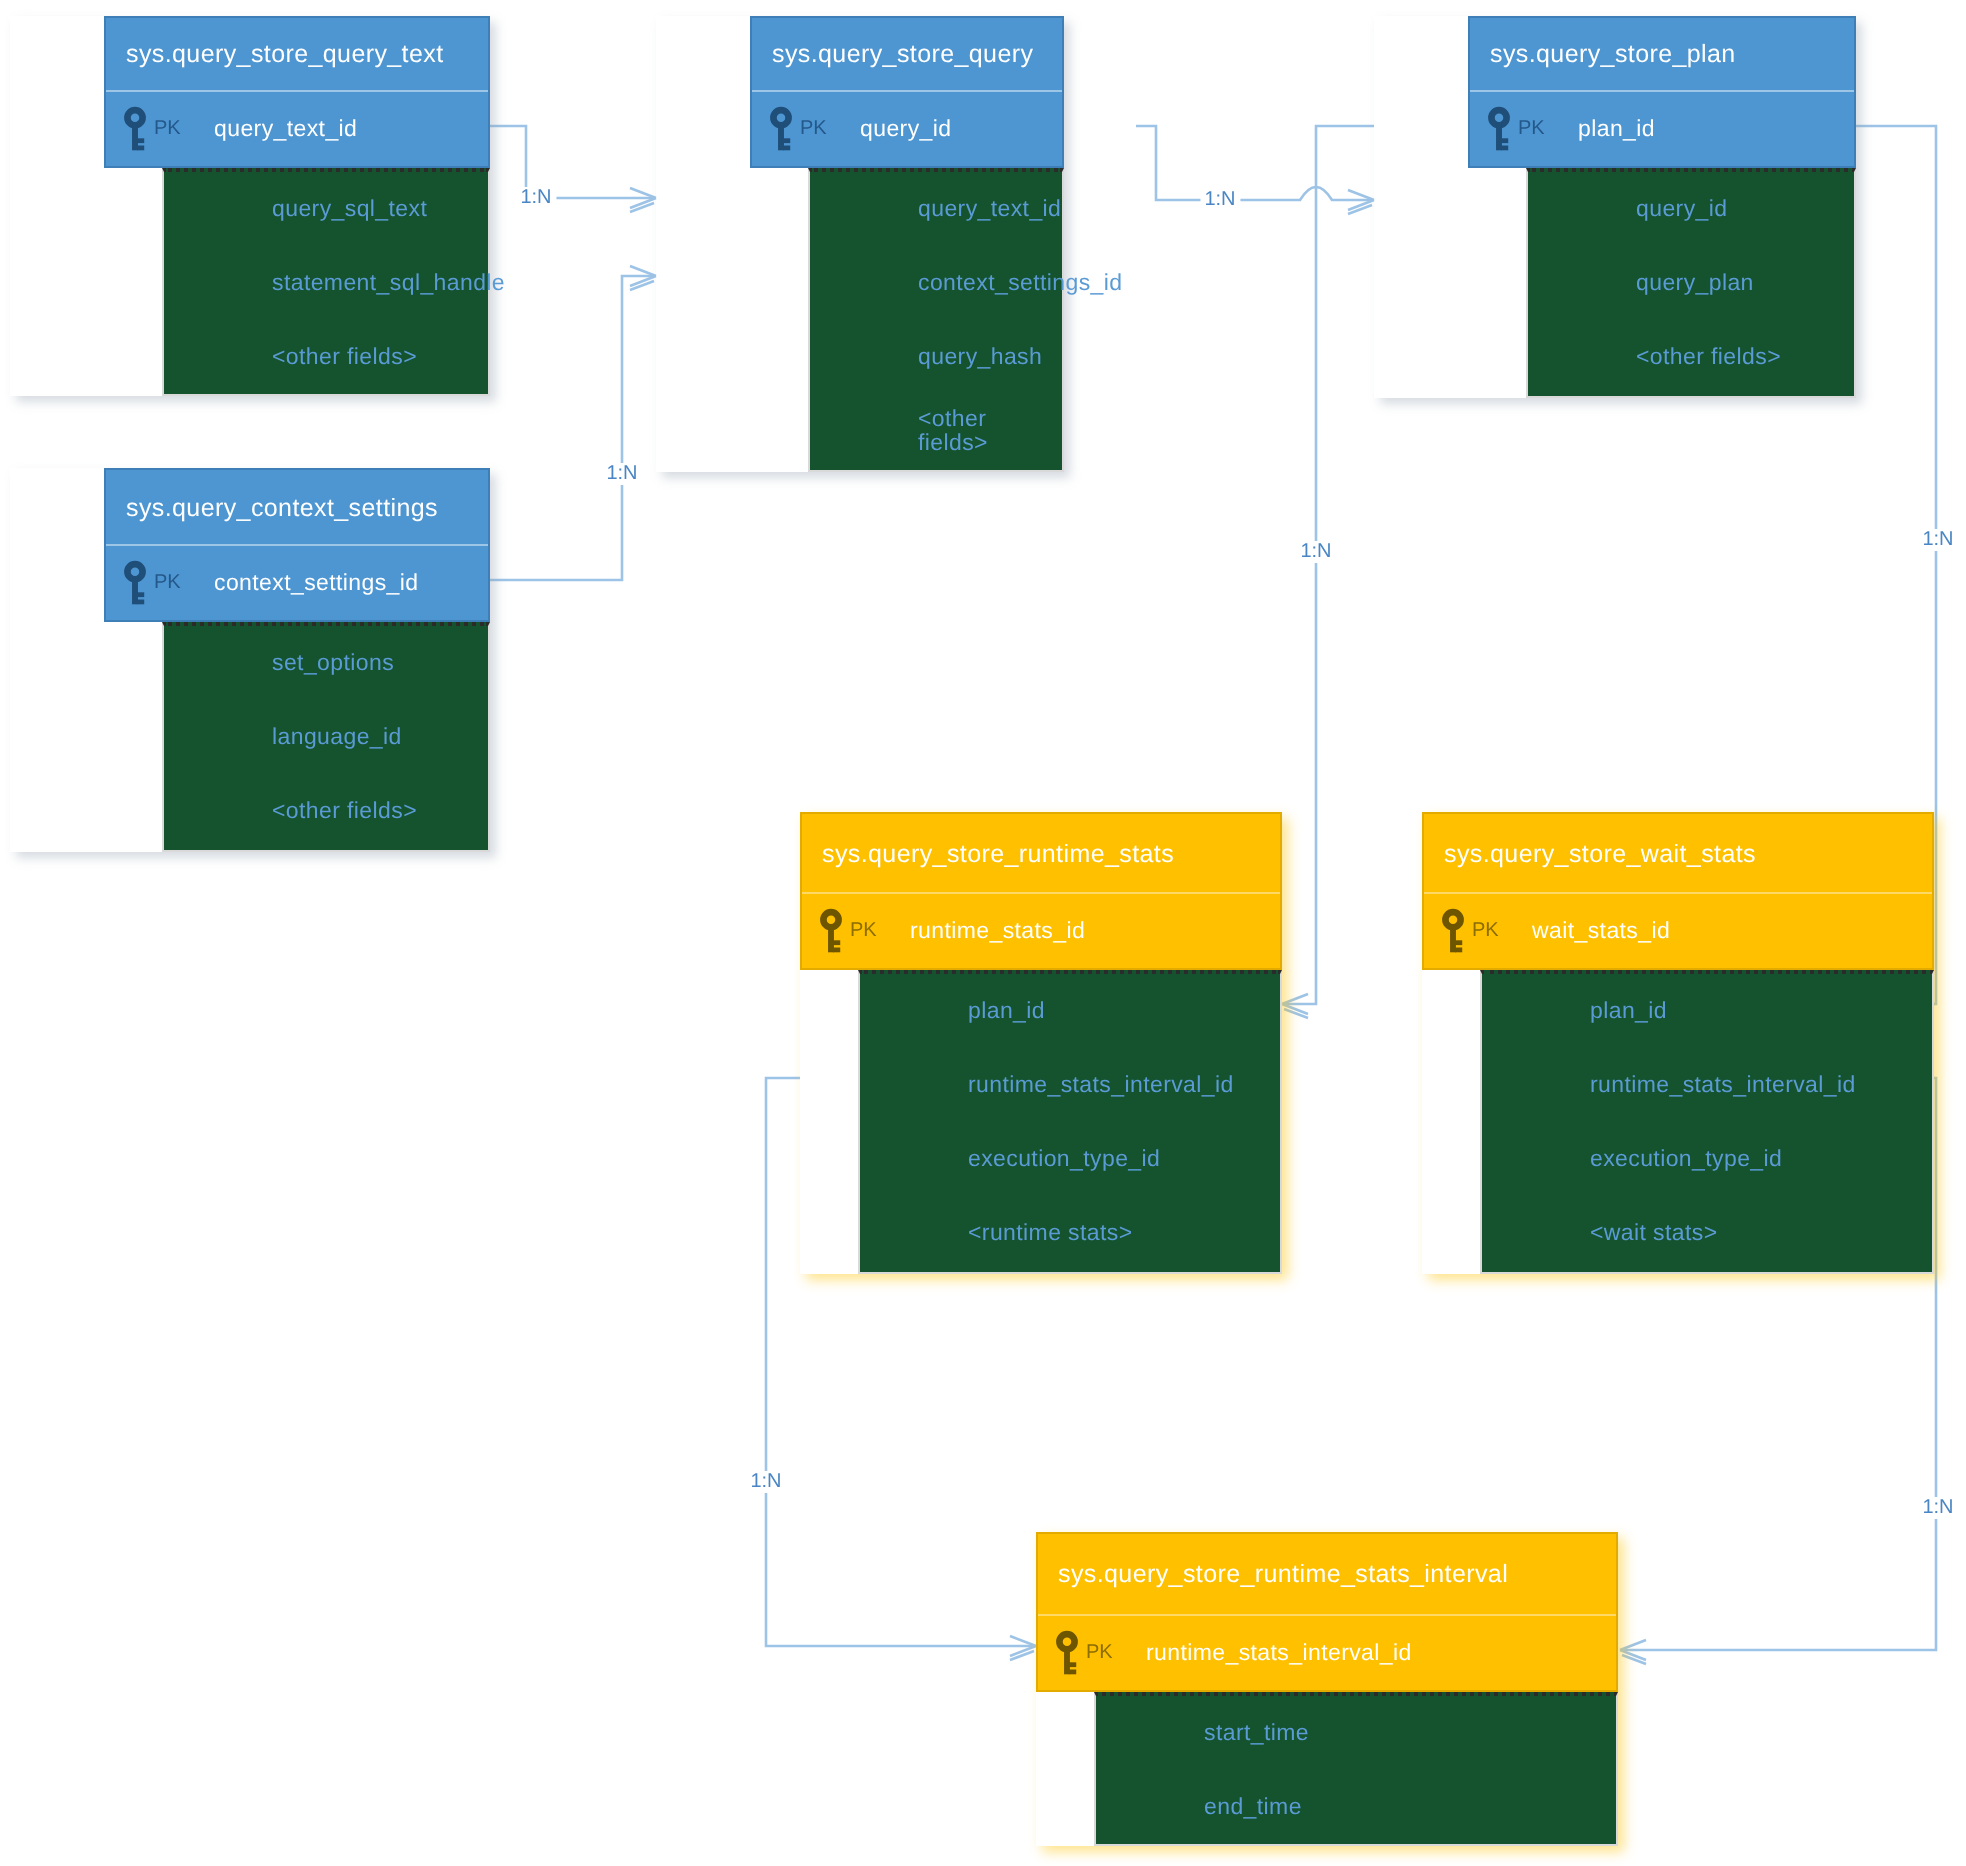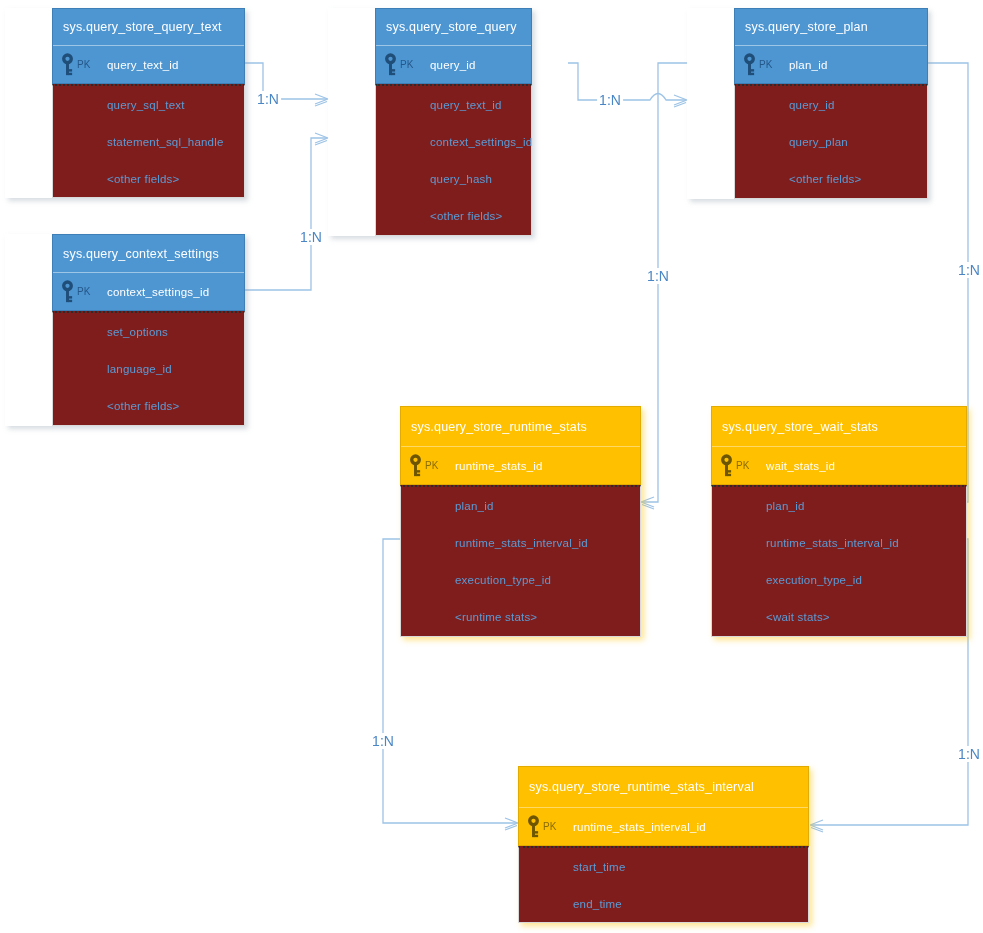--- a/index.html
+++ b/index.html
@@ -41,39 +41,40 @@
   .erd-table.orange .erd-pk-row { border-top: 1px solid rgba(255,255,255,0.40); }
   .key-icon { margin-left: 8px; display: inline-flex; }
   .pk-label { margin-left: 3px; font-size: 10px; }
   .erd-table.blue .pk-label { color: #25588A; }
   .erd-table.orange .pk-label { color: #8B6D00; }
   .pk-field {
     position: absolute; left: 54px;
     color: #ffffff; font-size: 11.5px; letter-spacing: 0.2px;
   }
   .erd-body {
-    background: #7f1d1d;
+    background: #14532d;
     border: 1px solid #D9D9D9;
     border-top: 2px dotted #2b2b2b;
     box-sizing: border-box;
+    margin-left: 29px;
   }
   .erd-field {
     display: flex; align-items: center;
     padding-left: 54px;
     color: #5B9BD5;
     font-size: 11.5px;
     letter-spacing: 0.2px;
     box-sizing: border-box;
   }
   .wire-label {
     position: absolute;
     transform: translate(-50%, -50%);
     background: #ffffff;
     color: #4A86C5;
-    font-size: 14px;
+    font-size: 10px;
     padding: 0 2px;
     white-space: nowrap;
   }
 </style>
 </head>
 <body>
 
 <div id="canvas">
   <svg id="wires" width="983" height="933" viewBox="0 0 983 933">
       <path d="M245 63 H263 V99 H327" fill="none" stroke="#9DC3E6" stroke-width="1.3"></path>

